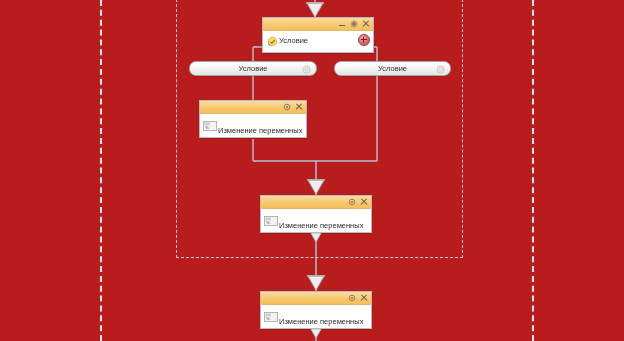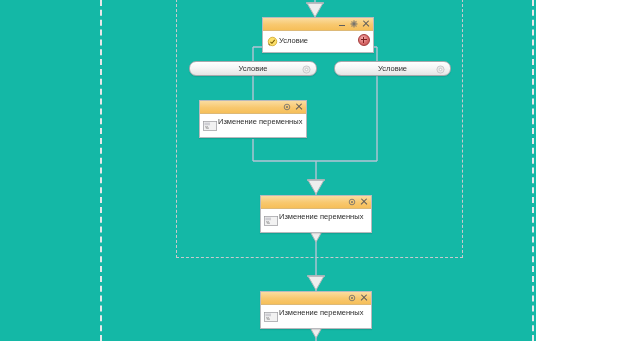--- a/index.html
+++ b/index.html
@@ -12,23 +12,23 @@
     height: 341px;
     position: relative;
     overflow: hidden;
     font-family: "Liberation Sans", sans-serif;
     font-size: 8px;
     color: #3a3a3a;
   }
   #canvas {
     position: absolute;
     left: 0; top: 0;
-    width: 536px;
+    width: 624px;
     height: 341px;
-    background: #14b8a6;
+    background: #b91c1c;
   }
   
   .lane-guide {
     position: absolute;
     top: 0;
     width: 0;
     height: 341px;
     border-left: 2px dashed #e8e8ea;
   }
   
@@ -177,21 +177,21 @@
     width: 14px; height: 10px;
     flex: 0 0 auto;
     margin-top: 5px;
     margin-left: 0px;
   }
   .var-label {
     font-size: 7.5px;
     color: #2d2d2d;
     white-space: nowrap;
     line-height: 9px;
-    margin-top: 1px;
+    margin-top: 10px;
     margin-left: 1px;
   }
   #node-var-1 { left: 199px; top: 100px; width: 108px; }
   #node-var-2 { left: 260px; top: 195px; width: 112px; }
   #node-var-3 { left: 260px; top: 291px; width: 112px; }
 </style>
 </head>
 <body>
 
 <div id="canvas">

